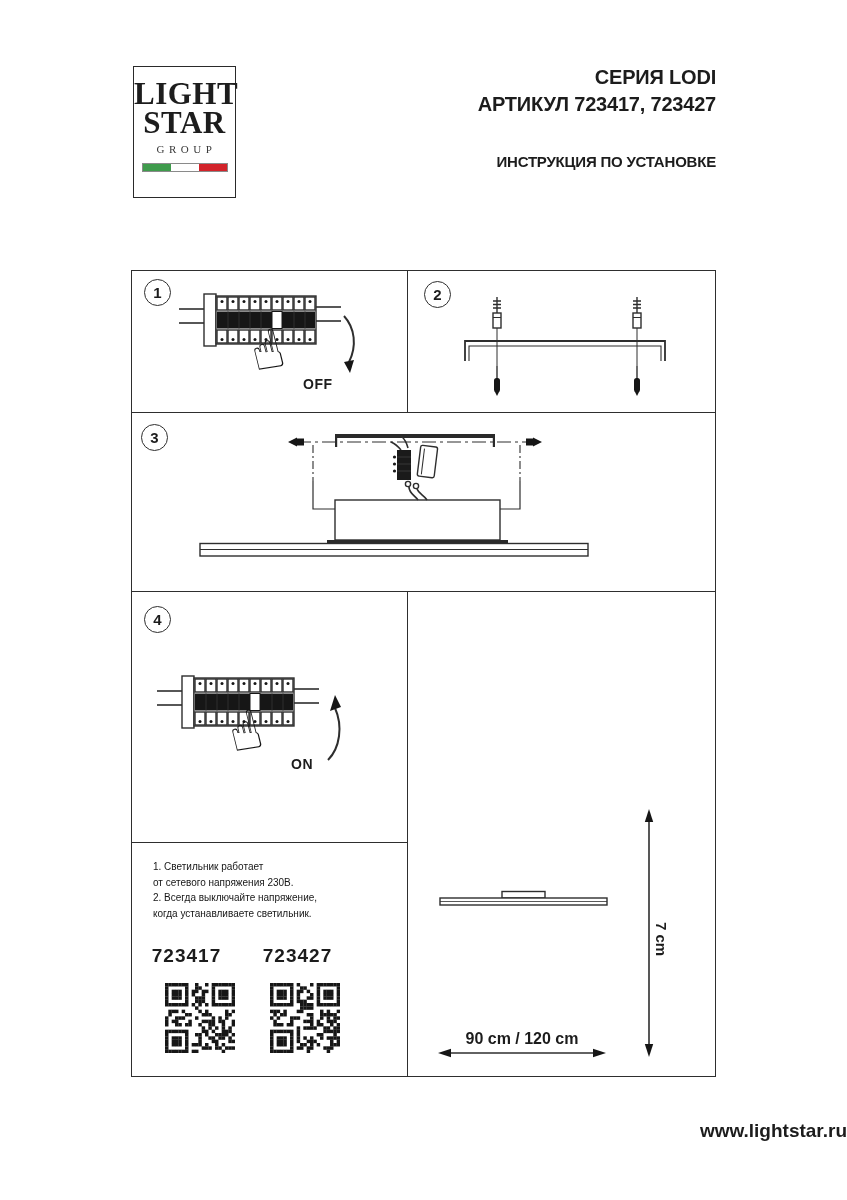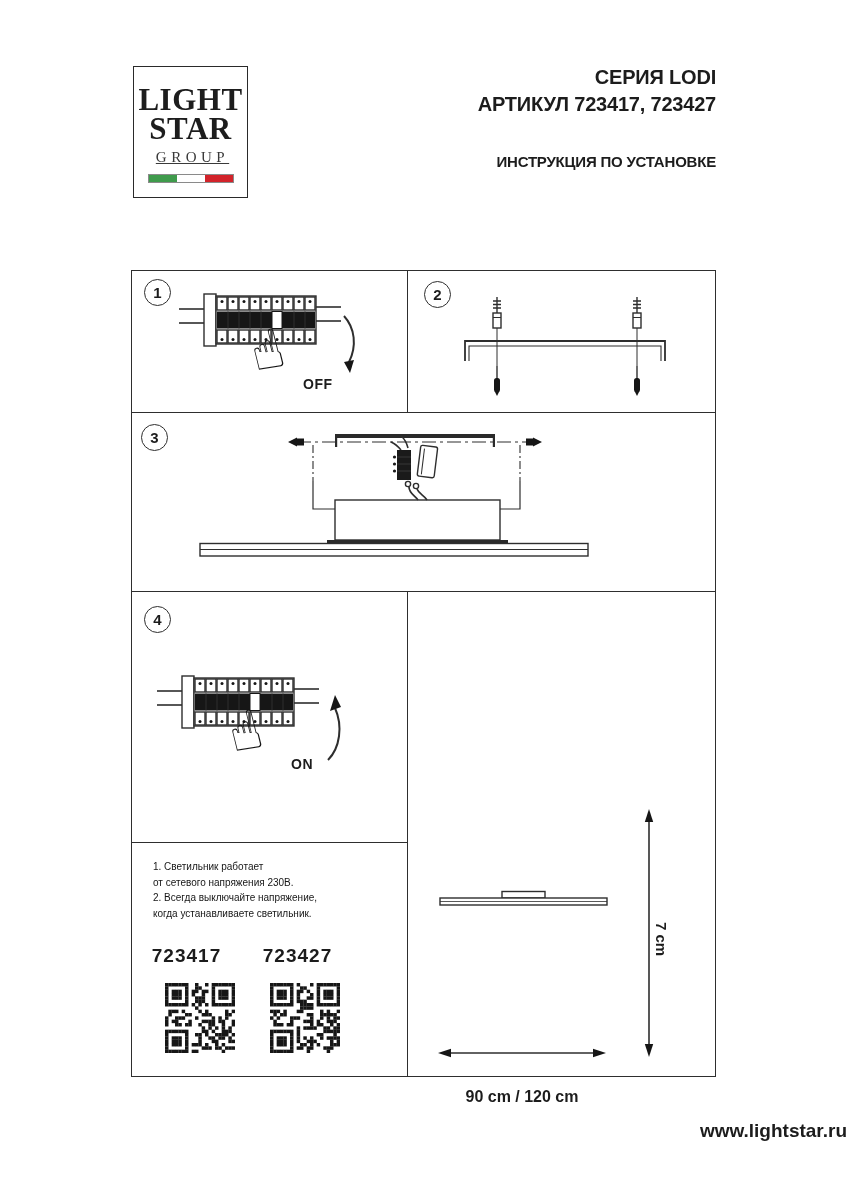--- a/index.html
+++ b/index.html
@@ -1,21 +1,21 @@
 <!DOCTYPE html>
 <html><head>
 <meta charset="utf-8">
 <style>
   html,body{margin:0;padding:0;background:#fff;}
   body{width:847px;height:1200px;position:relative;font-family:"Liberation Sans",sans-serif;color:#1c1c1c;}
   .abs{position:absolute;}
   
-  .logo-box{left:133px;top:66px;width:115px;height:132px;border:1.6px solid #2a2a2a;box-sizing:border-box;text-align:center;padding-top:18px;background:#fff;}
+  .logo-box{left:133px;top:66px;width:103px;height:132px;border:1.6px solid #2a2a2a;box-sizing:border-box;text-align:center;padding-top:12px;background:#fff;}
   .logo-word{font-family:"Liberation Serif",serif;font-weight:700;font-size:31px;line-height:29px;letter-spacing:.5px;color:#1d1d1d;}
-  .logo-group{font-family:"Liberation Serif",serif;font-size:15px;letter-spacing:4.5px;margin-top:6px;color:#3a3a3a;padding-left:4px;text-decoration:underline;}
+  .logo-group{font-family:"Liberation Serif",serif;font-size:11px;letter-spacing:4.5px;margin-top:6px;color:#3a3a3a;padding-left:4px;}
   .flag{margin:8px auto 0 auto;width:86px;height:9px;border:1px solid #8a8a8a;display:flex;box-sizing:border-box;}
   .flag span{flex:1;height:100%;}
   .hdr{right:131px;top:64px;text-align:right;}
   .hdr-line{font-weight:700;font-size:20px;line-height:27px;letter-spacing:-.2px;}
   .hdr-title{right:131px;top:149px;text-align:right;font-weight:700;font-size:15px;line-height:26px;letter-spacing:-.2px;}
   
   .grid-frame{left:131px;top:270px;width:585px;height:807px;border:1.8px solid #2e2e2e;box-sizing:border-box;}
   .grid-line{background:#2e2e2e;}
   
   .panel{overflow:visible;}
@@ -24,21 +24,21 @@
   .switch-label{font-weight:700;font-size:14px;letter-spacing:.5px;}
   svg line,svg path{stroke:#2e2e2e;}
   .ln{fill:#fff;stroke:#2e2e2e;stroke-width:1.4;}
   
   .notes{left:153px;top:859px;font-size:10px;line-height:15.5px;color:#161616;}
   .codes{left:131px;top:945px;width:222px;display:flex;}
   .codes span{width:50%;text-align:center;font-size:19px;font-weight:700;letter-spacing:1px;}
   .qr{background:#fff;}
   
   .dim-h{left:670px;top:922px;font-size:15px;font-weight:600;transform:rotate(90deg);transform-origin:top left;white-space:nowrap;}
-  .dim-w{left:442px;top:1088px;width:160px;text-align:center;font-size:16px;font-weight:600;white-space:nowrap;}
+  .dim-w{left:442px;top:1030px;width:160px;text-align:center;font-size:16px;font-weight:600;white-space:nowrap;}
   
   .footer{left:0;top:1120px;width:847px;text-align:right;font-size:19px;font-weight:700;}
 </style>
 </head>
 <body>
 
 <svg width="0" height="0" style="position:absolute" aria-hidden="true">
   <defs>
     <g id="bmod">
       <rect x="0" y="0" width="10" height="13" class="ln"></rect>

